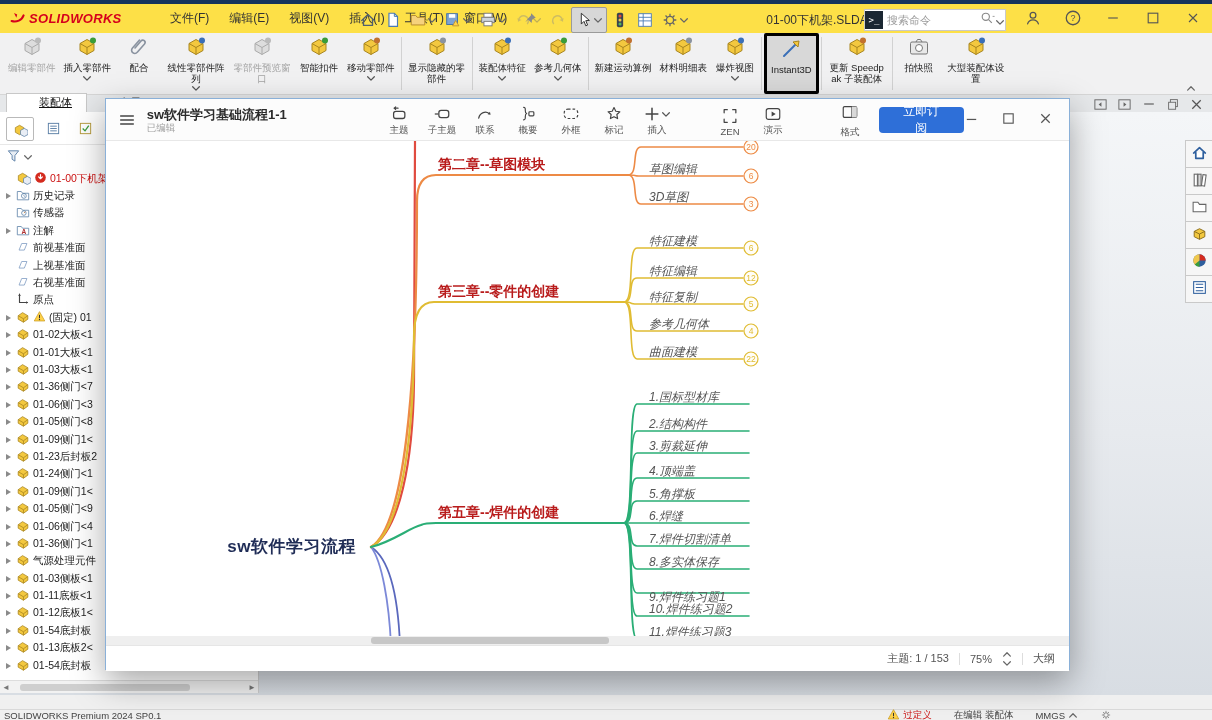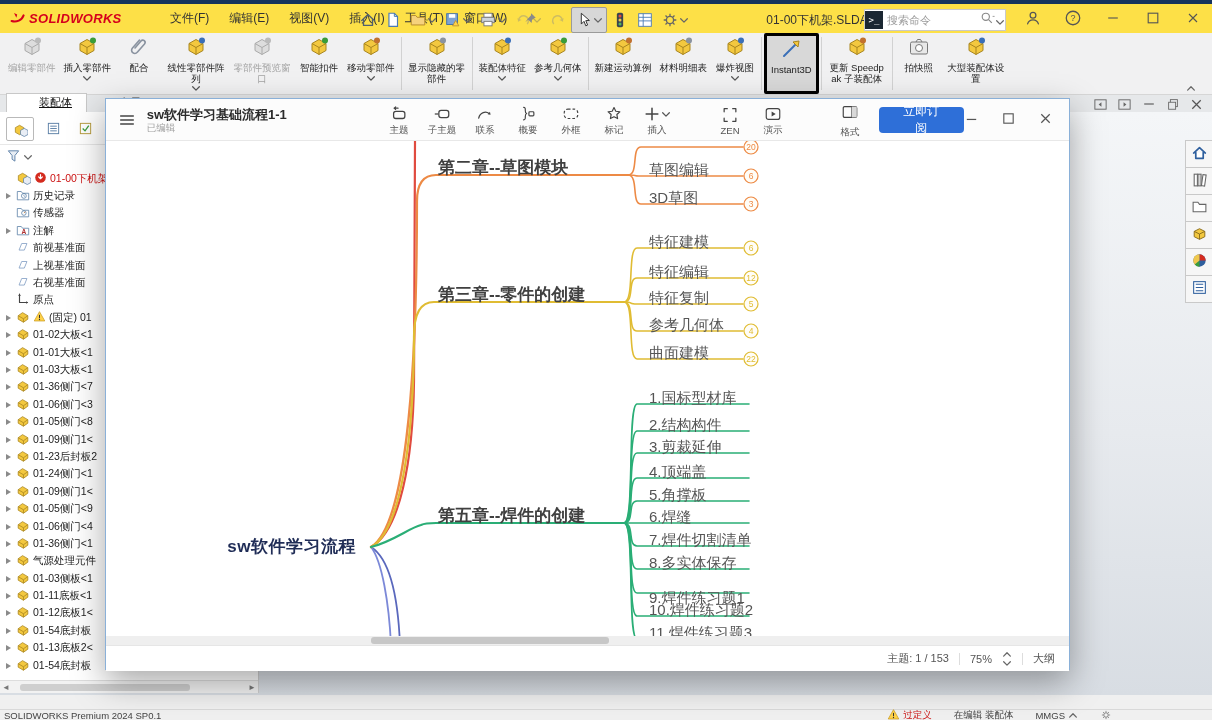--- a/index.html
+++ b/index.html
@@ -78,32 +78,32 @@
   .statusbar .right{margin-left:auto;margin-right:100px;display:flex;align-items:center;gap:22px;}
   .warn-red{color:#cc1111;display:flex;align-items:center;gap:3px;}
   
   .xmind{position:absolute;left:105px;top:98px;width:965px;height:572px;background:#fff;
     border:1px solid #8ab0d8;box-shadow:0 12px 32px rgba(0,0,0,.35);z-index:10;box-sizing:border-box;}
   .xm-titlebar{height:42px;border-bottom:1px solid #e8e8e8;background:#fcfcfc;display:flex;align-items:center;padding:0 10px;box-sizing:border-box;}
   .xm-burger{width:24px;height:24px;display:flex;align-items:center;justify-content:center;margin-right:8px;}
   .xm-titleblock{width:190px;}
   .xm-title{font-size:13px;color:#2b2b2b;font-weight:600;line-height:15px;}
   .xm-subtitle{font-size:9.5px;color:#a0a0a0;line-height:11px;}
-  .xm-tools{display:flex;align-items:center;gap:6px;}
+  .xm-tools{display:flex;align-items:flex-end;gap:6px;}
   .xm-tool{width:37px;display:flex;flex-direction:column;align-items:center;gap:1px;padding-top:2px;}
   .xm-tool .lbl{font-size:9.5px;color:#555;white-space:nowrap;}
   .xm-subscribe{margin-left:10px;background:#2e6fd8;color:#fff;font-size:12px;border:none;border-radius:4px;
     height:26px;padding:0 20px;display:flex;align-items:center;}
   .xm-winctrl{margin-left:auto;display:flex;align-items:center;gap:22px;color:#555;font-size:13px;padding-right:6px;}
   .xm-canvas{position:relative;width:963px;height:504px;background:#fff;overflow:hidden;}
   .xm-canvas svg{position:absolute;left:0;top:0;}
   .mm-label{position:absolute;white-space:nowrap;color:#4a4a4a;}
   .mm-central{font-size:17px;font-weight:bold;letter-spacing:.5px;}
-  .mm-parent{font-size:17px;font-weight:600;color:#404040;}
-  .mm-child{font-size:15px;color:#555;}
+  .mm-parent{font-size:14px;font-weight:600;color:#b91c1c;}
+  .mm-child{font-size:12px;color:#555;font-style:italic;}
   .xm-hscroll{position:absolute;left:0;bottom:0;width:963px;height:9px;background:#efefef;}
   .xm-hs-thumb{position:absolute;left:265px;top:1px;width:238px;height:7px;background:#c7c7c7;border-radius:3px;}
   .xm-status{height:25px;border-top:1px solid #e6e6e6;display:flex;align-items:center;justify-content:flex-end;
     font-size:11px;color:#555;gap:10px;padding-right:14px;background:#fff;}
   .xm-status .div{width:1px;height:12px;background:#ddd;}
   .stepper{display:flex;flex-direction:column;align-items:center;gap:1px;}
 </style>
 </head>
 <body>
 

